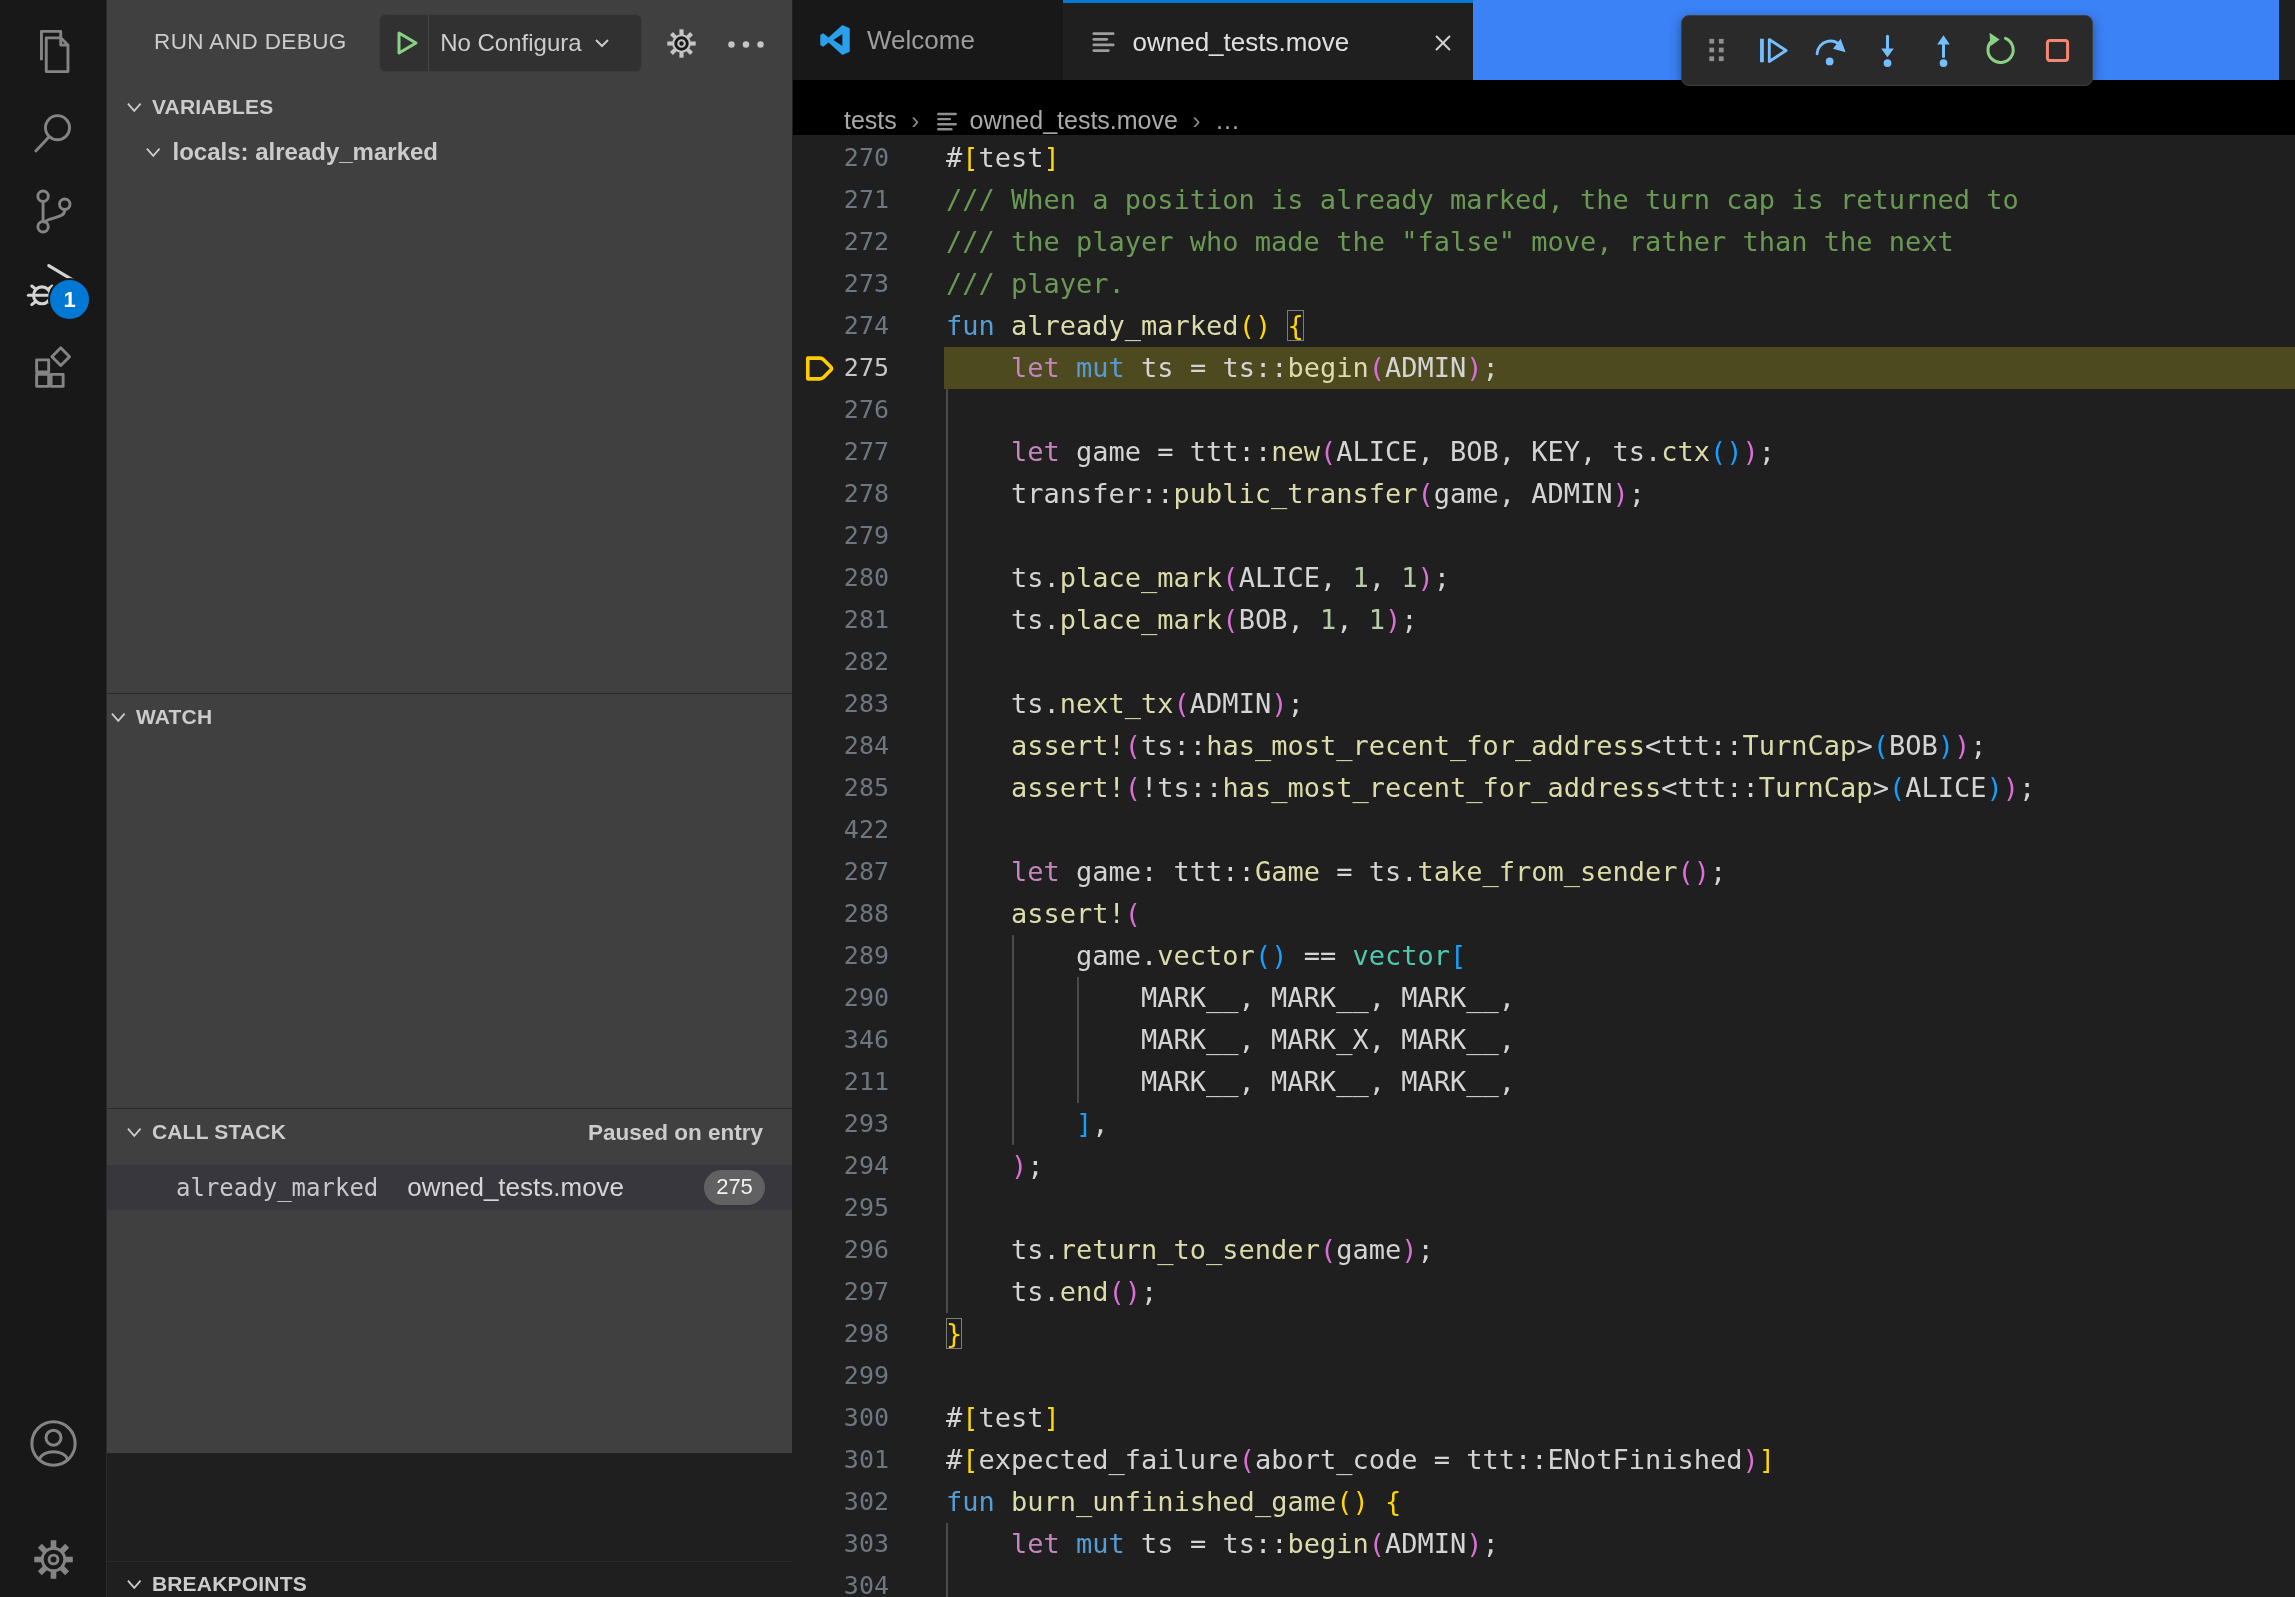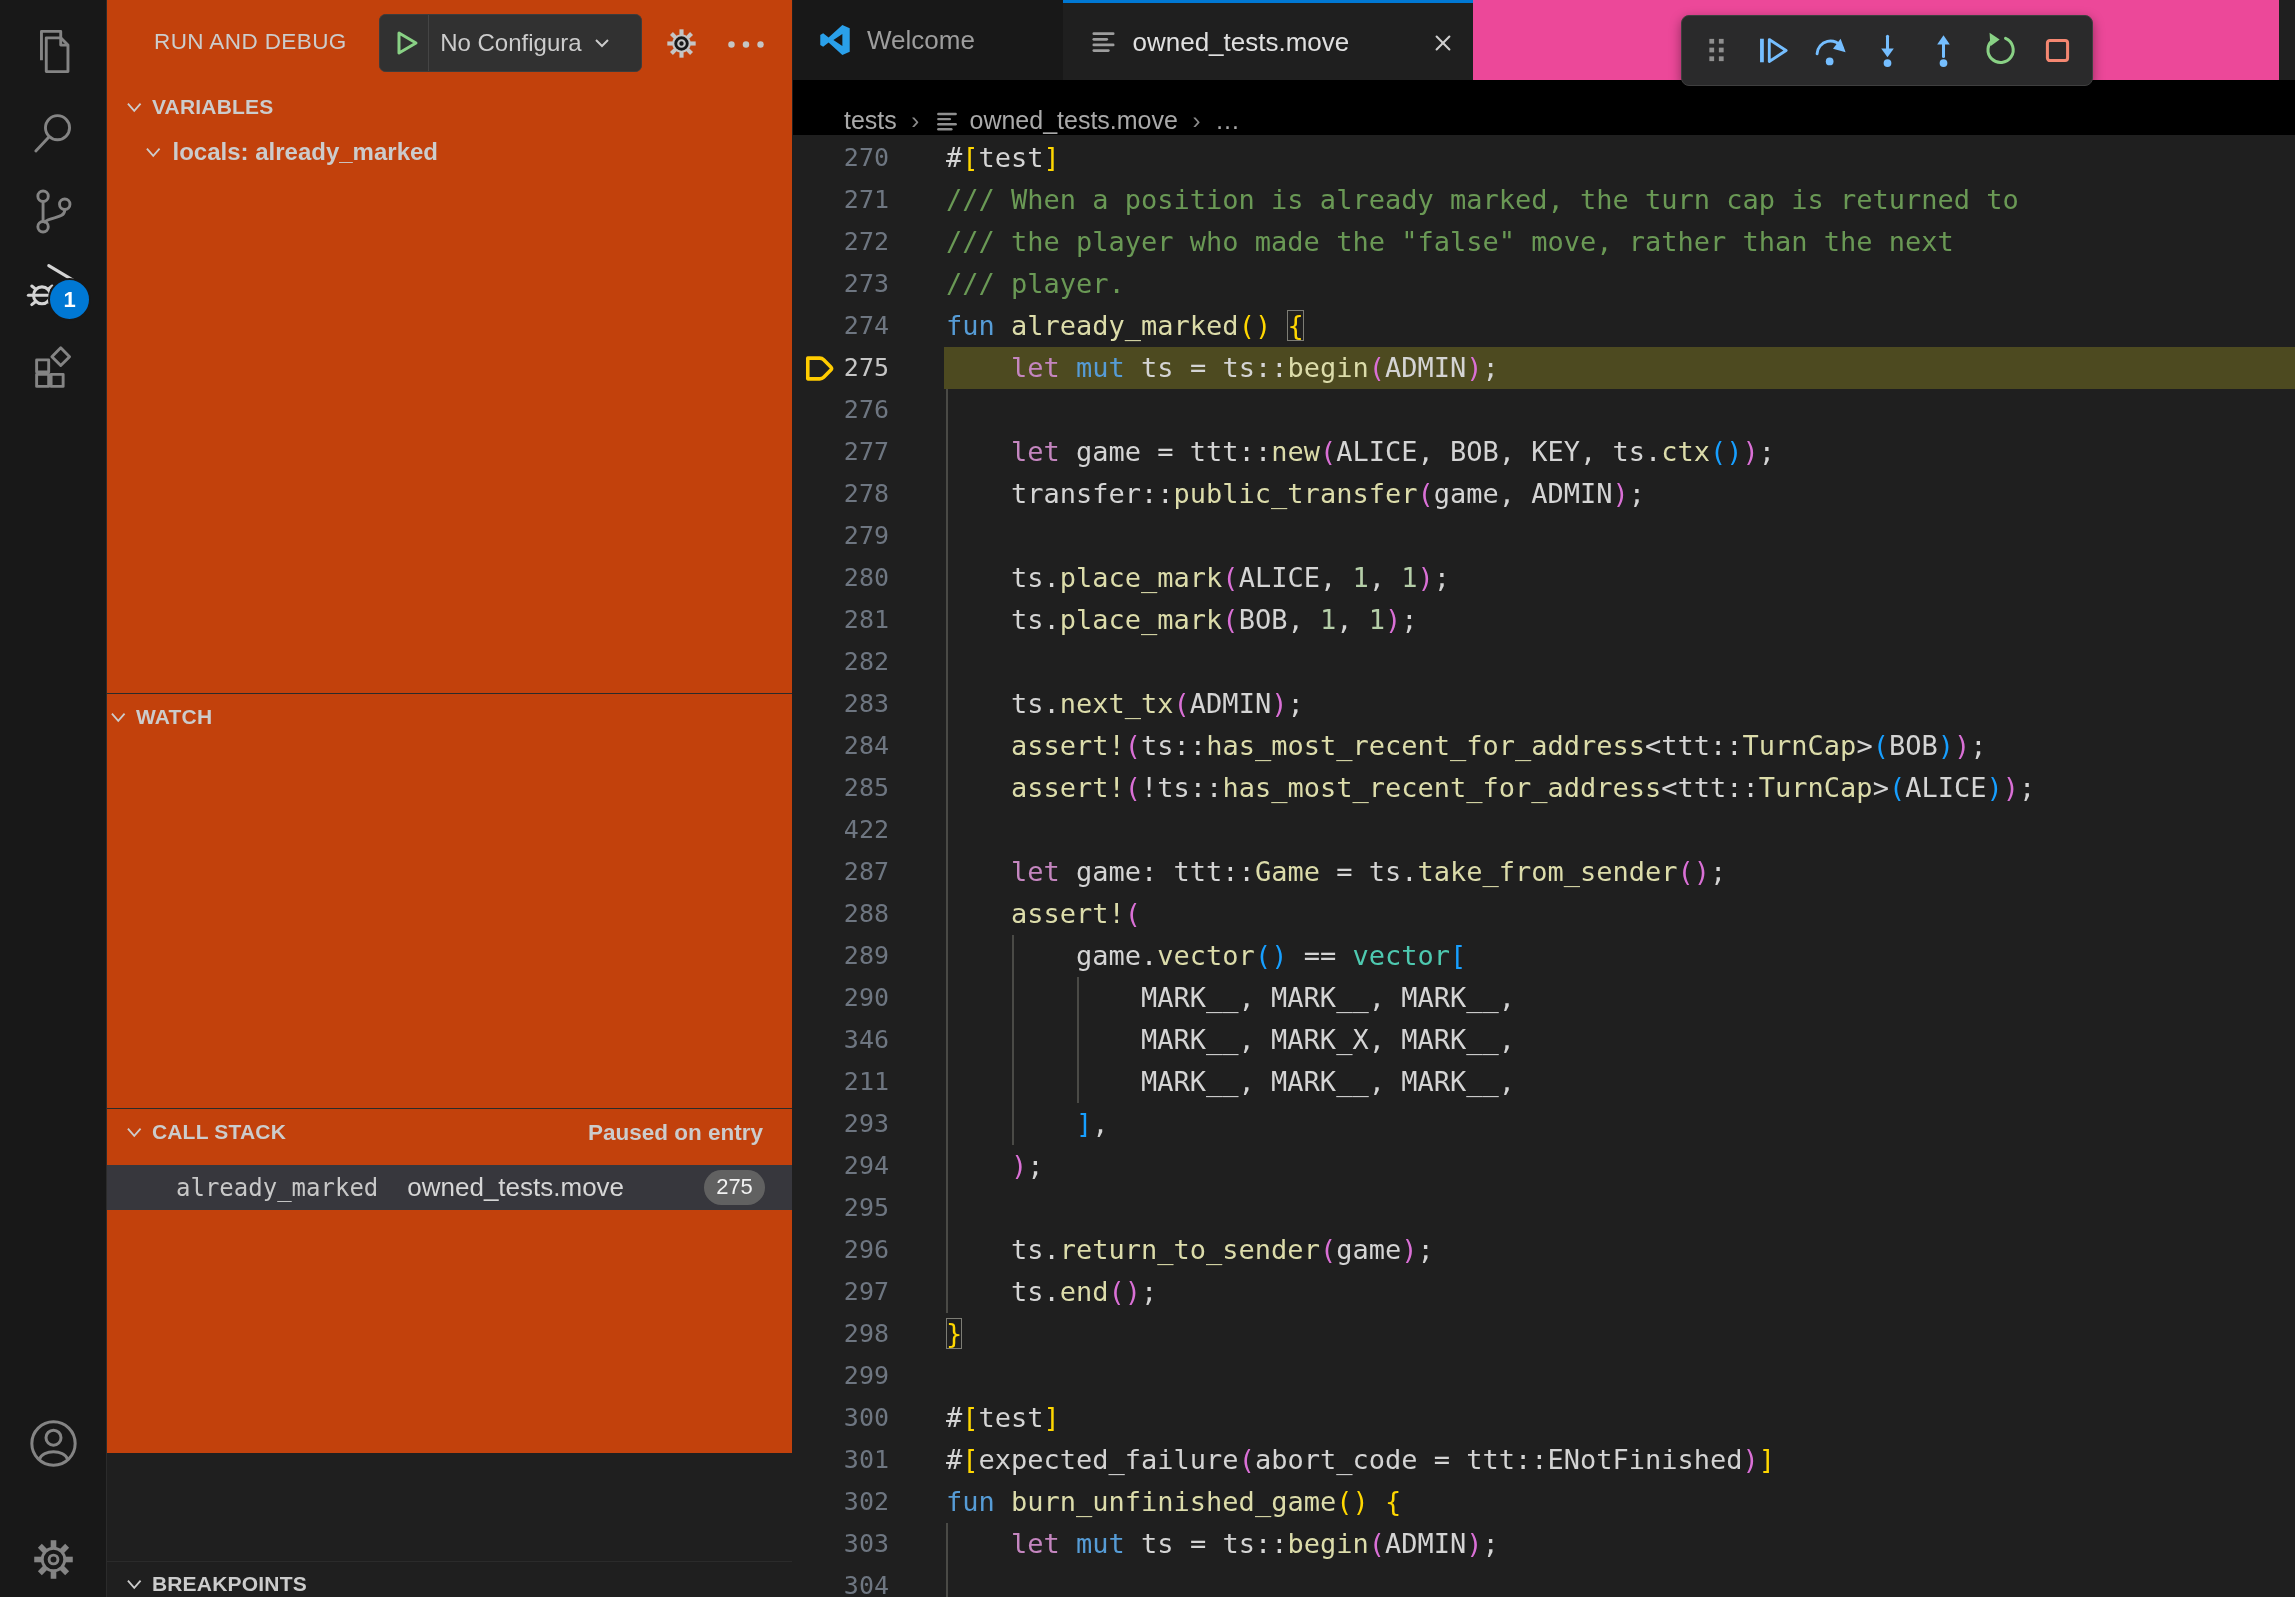--- a/index.html
+++ b/index.html
@@ -4,37 +4,37 @@
 <style>
   html,body{margin:0;padding:0;background:#000;}
   #app{position:relative;width:2295px;height:1597px;background:#1f1f1f;overflow:hidden;
        font-family:"Liberation Sans",sans-serif;color:#cccccc;-webkit-font-smoothing:antialiased;}
   
   #activitybar{position:absolute;left:0;top:0;width:106px;height:1597px;background:#181818;border-right:0.8px solid #2b2b2b;}
   .act-item{position:absolute;left:0;width:106px;height:74px;display:flex;align-items:center;justify-content:center;}
   .act-badge{position:absolute;left:48px;top:29px;width:39px;height:39px;border-radius:50%;background:#0078d4;
              border:2.4px solid #181818;color:#fff;font-size:22px;font-weight:700;display:flex;align-items:center;justify-content:center;}
   
-  #sidebar{position:absolute;left:107px;top:0;width:685px;height:1453px;background:#c2410c;}
+  #sidebar{position:absolute;left:107px;top:0;width:685px;height:1453px;background:#404040;}
   .sb-divider{position:absolute;left:0;width:685px;height:0;border-top:0.8px solid #2b2b2b;}
   .sect-head{position:absolute;display:flex;align-items:center;gap:6.4px;font-weight:700;font-size:21px;color:#cccccc;letter-spacing:0.2px;}
   #rnd-title{position:absolute;left:47px;top:29px;font-size:22.5px;color:#cccccc;letter-spacing:0.4px;}
   #config-btn{position:absolute;left:272px;top:13.7px;width:261px;height:56px;background:#313131;border:0.8px solid #3c3c3c;border-radius:6.4px;display:flex;align-items:center;}
   #config-sep{width:0.8px;height:56px;background:#454545;margin-left:6.4px;}
   #config-label{margin-left:11.3px;font-size:24px;color:#cccccc;white-space:nowrap;overflow:hidden;width:150px;}
   #locals-row{position:absolute;left:35px;top:138px;display:flex;align-items:center;gap:8px;font-weight:700;font-size:24px;color:#cccccc;}
   #callstack-status{position:absolute;right:29px;top:1120px;font-size:22.5px;font-weight:700;color:#cccccc;}
   #frame-row{position:absolute;left:0;top:1165px;width:685px;height:45px;background:#37373d;display:flex;align-items:center;}
   #frame-fn{margin-left:69px;font-family:"DejaVu Sans Mono",monospace;font-size:24px;color:#c8c8c8;}
   #frame-file{margin-left:29px;font-size:26px;color:#d6d6d6;}
   #frame-badge{position:absolute;right:27px;top:4.8px;height:35px;min-width:61px;border-radius:17.7px;background:#616161;
                color:#f2f2f2;font-size:22px;display:flex;align-items:center;justify-content:center;padding:0 11.3px;box-sizing:border-box;}
   
   #editor{position:absolute;left:793px;top:0;right:0;bottom:0;background:#1f1f1f;}
-  #tabbar{position:absolute;left:0;top:0;right:16px;height:80px;background:#ec4899;border-bottom:0.8px solid #2b2b2b;}
+  #tabbar{position:absolute;left:0;top:0;right:16px;height:80px;background:#3b82f6;border-bottom:0.8px solid #2b2b2b;}
   .tab{position:absolute;top:0;height:80px;display:flex;align-items:center;}
   #tab-welcome{left:0;width:270px;background:#181818;border-right:0.8px solid #252526;}
   #tab-welcome .tab-label{color:#9d9d9d;font-size:26px;margin-left:16px;}
   #tab-active{left:270px;width:410px;background:#1f1f1f;height:81px;border-top:3.2px solid #0078d4;box-sizing:border-box;}
   #tab-active .tab-label{color:#e0e0e0;font-size:26px;margin-left:14.5px;}
   .tab-icon{margin-left:26px;display:flex;align-items:center;}
   #tab-close{position:absolute;right:14.5px;top:24px;width:32px;height:32px;display:flex;align-items:center;justify-content:center;}
   #breadcrumbs{position:absolute;left:0;top:80px;right:0;height:55px;background:#000000;display:flex;align-items:flex-end;font-size:25px;color:#a9a9a9;}
   .bc-sep{margin:0 14.5px;color:#8a8a8a;font-size:24px;}
   

